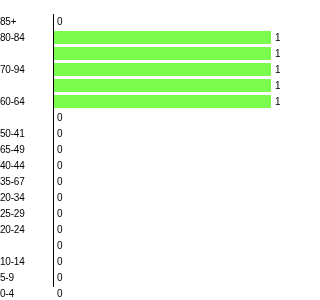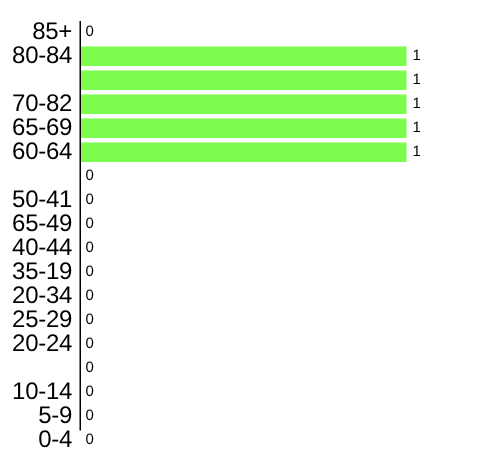--- a/index.html
+++ b/index.html
@@ -44,22 +44,22 @@
     width: 300px;
   }
 
   .cat-label {
     position: absolute;
     left: 0;
     top: 0;
     width: 48px;
     height: 16px;
     line-height: 16px;
-    text-align: right;
-    font-size: 16px;
+    text-align: left;
+    font-size: 10px;
     color: #000000;
     white-space: nowrap;
     letter-spacing: -0.2px;
   }
 
   .bar-area {
     position: absolute;
     left: 54px;
     top: 0;
     height: 16px;
@@ -105,28 +105,27 @@
           <div class="value-label" style="left: 221px;">1</div>
         </div>
       </div>
       <div class="row">
         <div class="bar-area">
           <div class="bar" style="width: 217px; background: rgb(124, 252, 76);"></div>
           <div class="value-label" style="left: 221px;">1</div>
         </div>
       </div>
       <div class="row">
-        <div class="cat-label">70-82</div>
-        <div class="bar-area">
-          <div class="bar" style="width: 217px; background: rgb(124, 252, 76);"></div>
-          <div class="value-label" style="left: 221px;">1</div>
-        </div>
-      </div>
-      <div class="row">
-        <div class="cat-label">65-69</div>
+        <div class="cat-label">70-94</div>
+        <div class="bar-area">
+          <div class="bar" style="width: 217px; background: rgb(124, 252, 76);"></div>
+          <div class="value-label" style="left: 221px;">1</div>
+        </div>
+      </div>
+      <div class="row">
         <div class="bar-area">
           <div class="bar" style="width: 217px; background: rgb(124, 252, 76);"></div>
           <div class="value-label" style="left: 221px;">1</div>
         </div>
       </div>
       <div class="row">
         <div class="cat-label">60-64</div>
         <div class="bar-area">
           <div class="bar" style="width: 217px; background: rgb(124, 252, 76);"></div>
           <div class="value-label" style="left: 221px;">1</div>
@@ -149,21 +148,21 @@
           <div class="value-label" style="left: 3px;">0</div>
         </div>
       </div>
       <div class="row">
         <div class="cat-label">40-44</div>
         <div class="bar-area">
           <div class="value-label" style="left: 3px;">0</div>
         </div>
       </div>
       <div class="row">
-        <div class="cat-label">35-19</div>
+        <div class="cat-label">35-67</div>
         <div class="bar-area">
           <div class="value-label" style="left: 3px;">0</div>
         </div>
       </div>
       <div class="row">
         <div class="cat-label">20-34</div>
         <div class="bar-area">
           <div class="value-label" style="left: 3px;">0</div>
         </div>
       </div>

